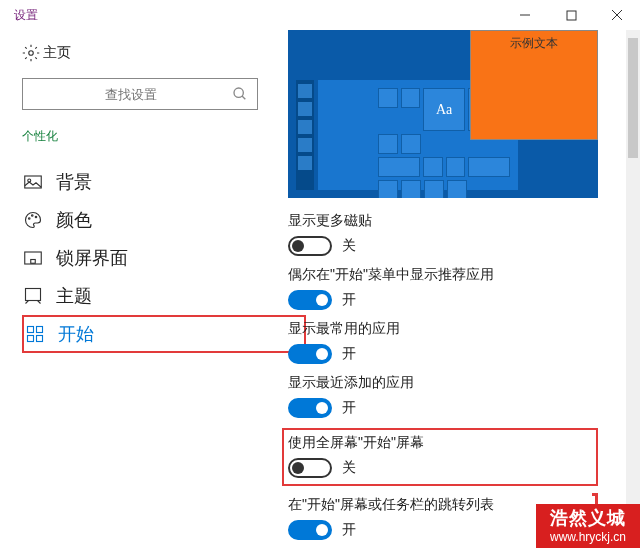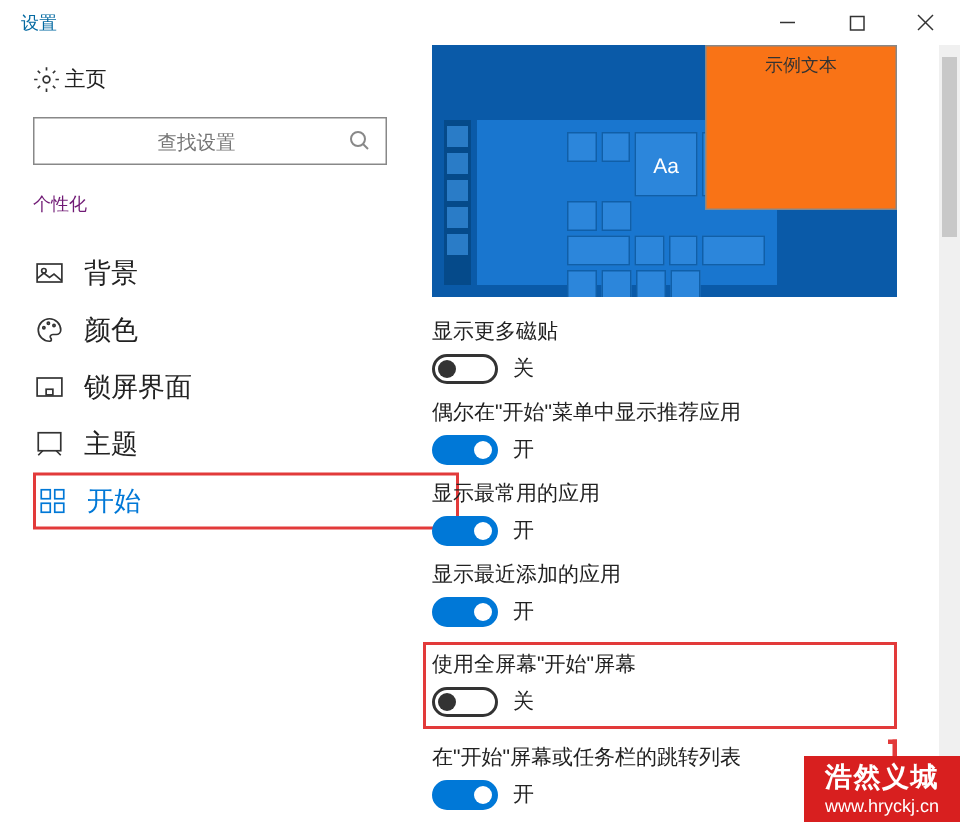--- a/index.html
+++ b/index.html
@@ -1,40 +1,40 @@
 <!DOCTYPE html>
 <html><head>
 <meta charset="utf-8">
 <style>
   * { box-sizing: border-box; margin: 0; padding: 0; font-family: "Microsoft YaHei", "Segoe UI", sans-serif; }
   body { background: #fff; width: 640px; height: 548px; overflow: hidden; position: relative; }
-  .titlebar { display: flex; align-items: center; height: 30px; padding-left: 14px; font-size: 12px; color: #0369a1; }
+  .titlebar { display: flex; align-items: center; height: 30px; padding-left: 14px; font-size: 12px; color: #701a75; }
   .titlebar .wincontrols { margin-left: auto; display: flex; }
   .wincontrols .ctrl { width: 46px; height: 30px; display: flex; align-items: center; justify-content: center; font-size: 14px; color: #333; }
   .wincontrols .ctrl svg { stroke: #333; }
   .content { display: flex; height: 518px; }
   .sidebar { width: 270px; padding: 14px 12px 0 22px; }
   .home-row { display: flex; align-items: center; gap: 3px; font-size: 14px; color: #222; margin-bottom: 16px; }
   .icon { width: 18px; height: 18px; display: inline-flex; align-items: center; justify-content: center; flex-shrink:0; }
   .searchbox { width: 236px; height: 32px; border: 1px solid #888; display: flex; align-items: center; padding: 0 8px; margin-bottom: 18px; }
   .searchbox input { border: none; outline: none; flex: 1; font-size: 13px; color: #666; background: transparent; text-align: center; }
-  .section-label { font-size: 12px; color: #701a75; margin-bottom: 18px; }
+  .section-label { font-size: 12px; color: #15803d; margin-bottom: 18px; }
   .navlist { display: flex; flex-direction: column; }
   .navitem { display: flex; align-items: center; gap: 14px; height: 38px; font-size: 18px; color: #222; cursor: pointer; padding-left: 2px; }
   .navitem.selected { color: #0078d7; border: 2px solid #e23a3a; width: 284px; }
   .navitem .icon svg { stroke: #333; }
   .navitem.selected .icon svg { stroke: #0078d7; }
   .main { flex: 1; padding: 0 0 0 18px; position: relative; }
   .preview { width: 310px; height: 168px; background: #0a5aa8; position: relative; overflow: hidden; }
   .taskbar-sim { position: absolute; left: 8px; top: 50px; bottom: 8px; width: 18px; background: #054a8a; display:flex; flex-direction:column; gap:4px; padding:4px 2px;}
   .taskbar-sim div{background:#2a7cc7;height:14px;}
   .startmenu-sim { position: absolute; left: 30px; top: 50px; width: 200px; height: 110px; background: #1976cf; }
   .tiles { position: absolute; left: 60px; top: 8px; right: 8px; bottom: 8px; }
   .tilerow{display:flex;gap:3px;margin-bottom:3px;}
-  .t{background:#2c86db;border:1px solid #105fa8;}
+  .t{background:#2c86db;border:1px solid #105fa8;font-family:Liberation Serif, serif;}
   .s{width:20px;height:20px;} .m{width:43px;height:43px;} .w{width:43px;height:20px;}
   .aa{color:#fff;font-size:14px;display:flex;align-items:center;justify-content:center;}
   .sample-popup { position:absolute; right:0; top:0; width:128px; height:110px; background:#f97316; border:1px solid #888; z-index:5; font-size:12px; color:#333; text-align:center; padding-top:4px;}
   .settings-list { padding-top: 14px; display: flex; flex-direction: column; gap: 10px; width: 310px;}
   .setting { display: flex; flex-direction: column; gap: 6px; }
   .setting.boxed { border: 2px solid #e23a3a; padding: 4px 6px 6px 4px; margin-left:-6px; width:316px;}
   .setting-label { font-size: 14px; color: #222; }
   .toggle-row { display: flex; align-items: center; gap: 10px; }
   .toggle { width: 44px; height: 20px; border-radius: 10px; position: relative; }
   .toggle.off { border: 2px solid #333; background: #fff; }

